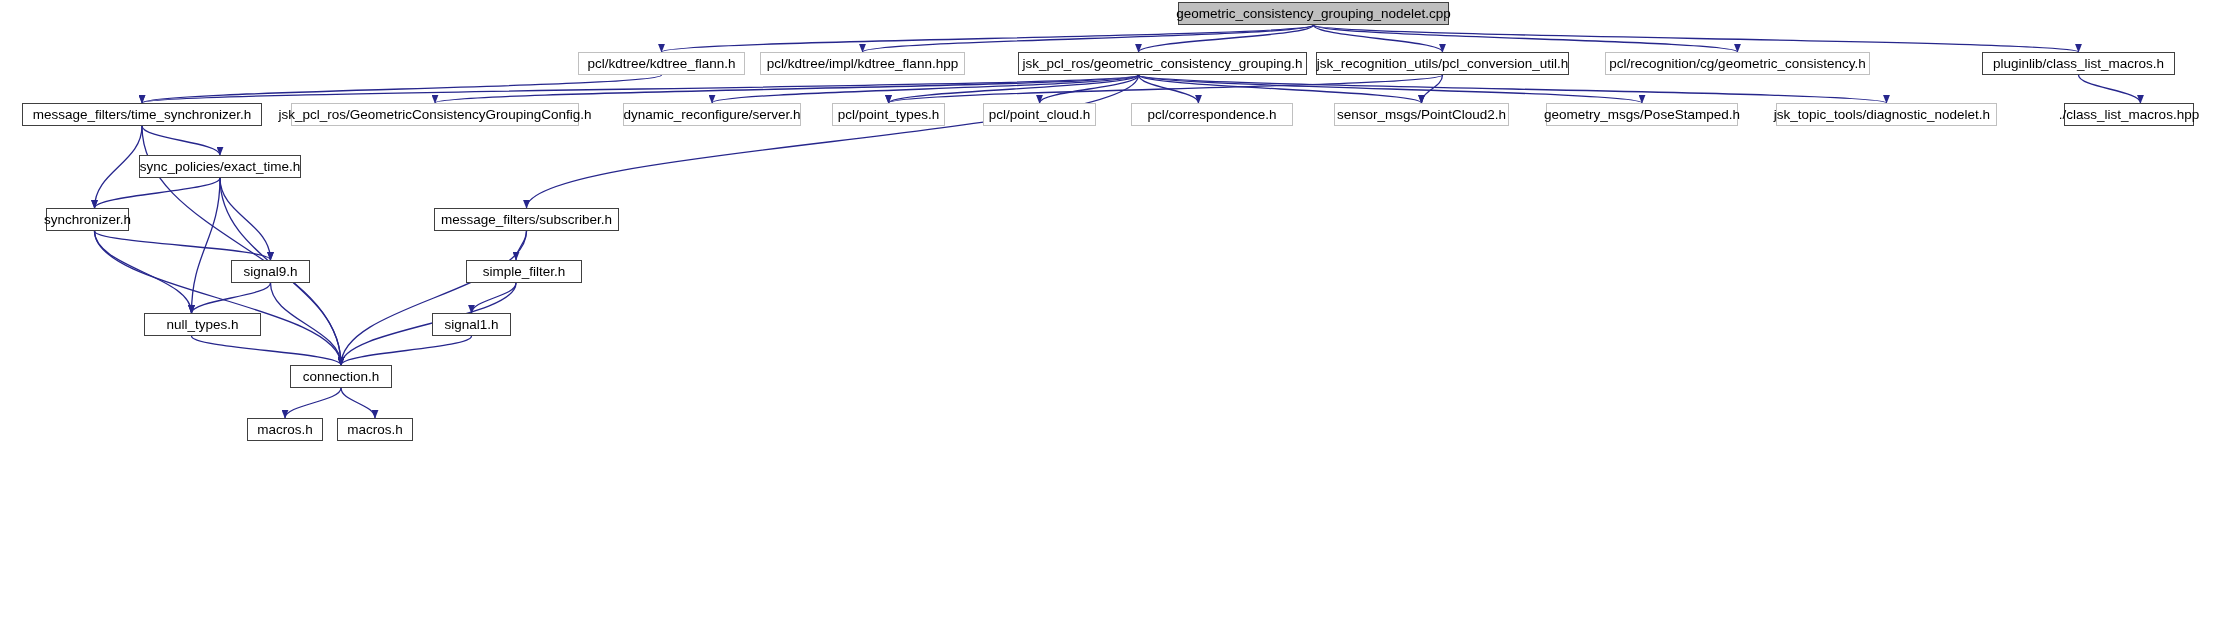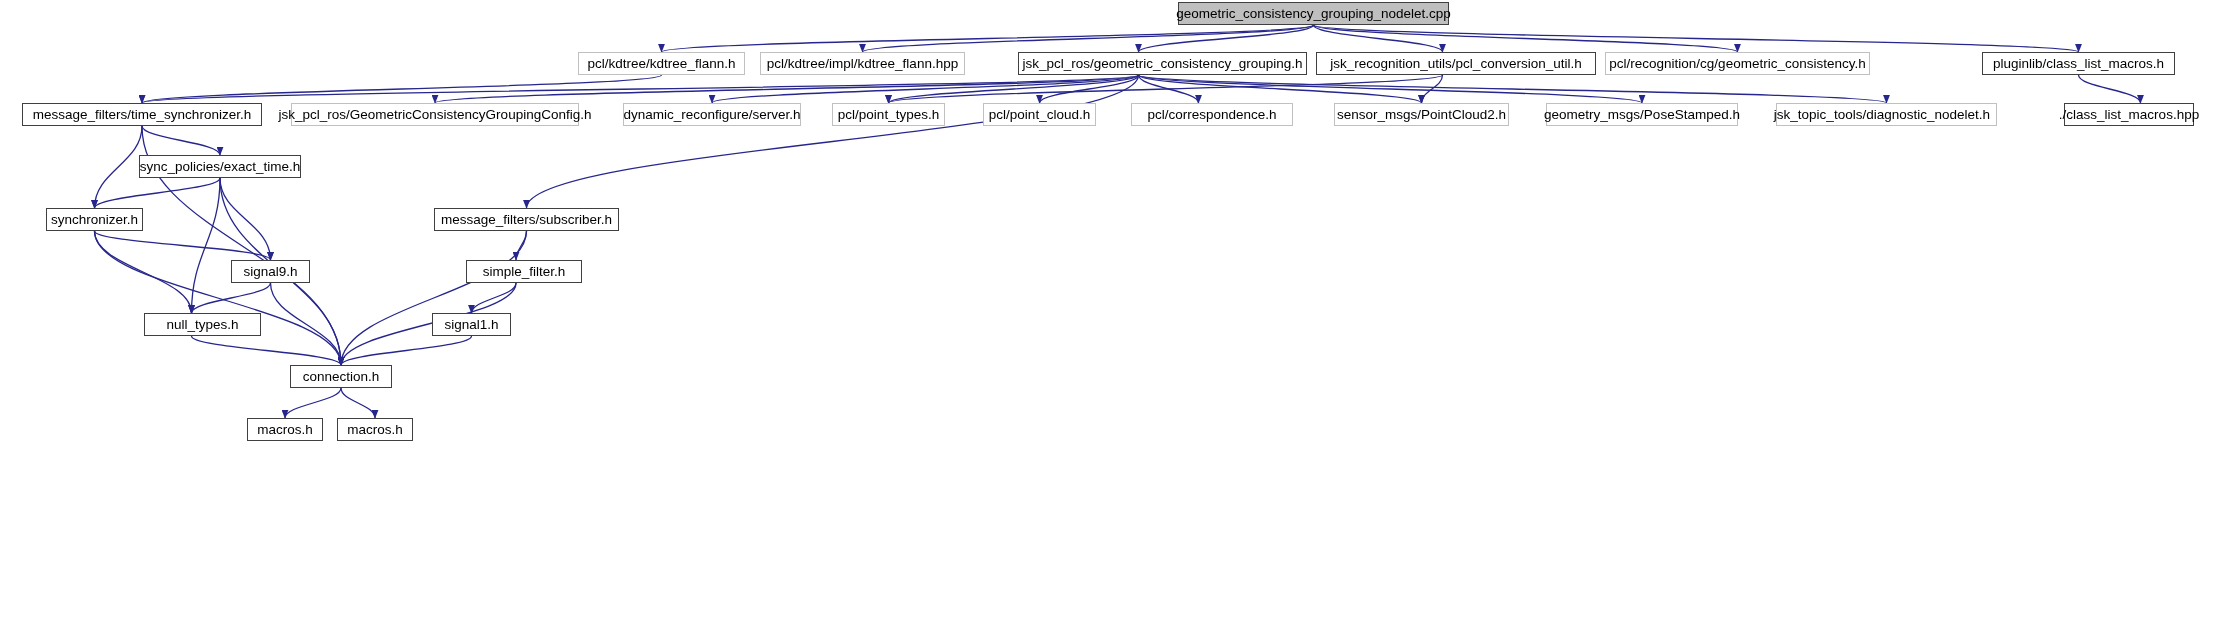--- a/index.html
+++ b/index.html
@@ -113,21 +113,21 @@
     </div>
     <div class="node " style="left: 578px; top: 52px; width: 167px;">
       <span class="node-label">pcl/kdtree/kdtree_flann.h</span>
     </div>
     <div class="node " style="left: 760px; top: 52px; width: 205px;">
       <span class="node-label">pcl/kdtree/impl/kdtree_flann.hpp</span>
     </div>
     <div class="node solid" style="left: 994px; top: 52px; width: 289px; margin-left: 24px;">
       <span class="node-label">jsk_pcl_ros/geometric_consistency_grouping.h</span>
     </div>
-    <div class="node solid" style="left: 1316px; top: 52px; width: 280px;">
+    <div class="node solid" style="left: 1316px; top: 52px; width: 253px;">
       <span class="node-label">jsk_recognition_utils/pcl_conversion_util.h</span>
     </div>
     <div class="node " style="left: 1605px; top: 52px; width: 265px;">
       <span class="node-label">pcl/recognition/cg/geometric_consistency.h</span>
     </div>
     <div class="node solid" style="left: 1982px; top: 52px; width: 193px;">
       <span class="node-label">pluginlib/class_list_macros.h</span>
     </div>
     <div class="node solid" style="left: 22px; top: 103px; width: 240px;">
       <span class="node-label">message_filters/time_synchronizer.h</span>
@@ -155,21 +155,21 @@
     </div>
     <div class="node " style="left: 1776px; top: 103px; width: 221px; justify-content: flex-end;">
       <span class="node-label">jsk_topic_tools/diagnostic_nodelet.h</span>
     </div>
     <div class="node solid" style="left: 2064px; top: 103px; width: 130px;">
       <span class="node-label">./class_list_macros.hpp</span>
     </div>
     <div class="node solid" style="left: 139px; top: 155px; width: 162px;">
       <span class="node-label">sync_policies/exact_time.h</span>
     </div>
-    <div class="node solid" style="left: 46px; top: 208px; width: 97px;">
+    <div class="node solid" style="left: 46px; top: 208px; width: 83px;">
       <span class="node-label">synchronizer.h</span>
     </div>
     <div class="node solid" style="left: 434px; top: 208px; width: 185px;">
       <span class="node-label">message_filters/subscriber.h</span>
     </div>
     <div class="node solid" style="left: 231px; top: 260px; width: 79px;">
       <span class="node-label">signal9.h</span>
     </div>
     <div class="node solid" style="left: 466px; top: 260px; width: 116px;">
       <span class="node-label">simple_filter.h</span>

